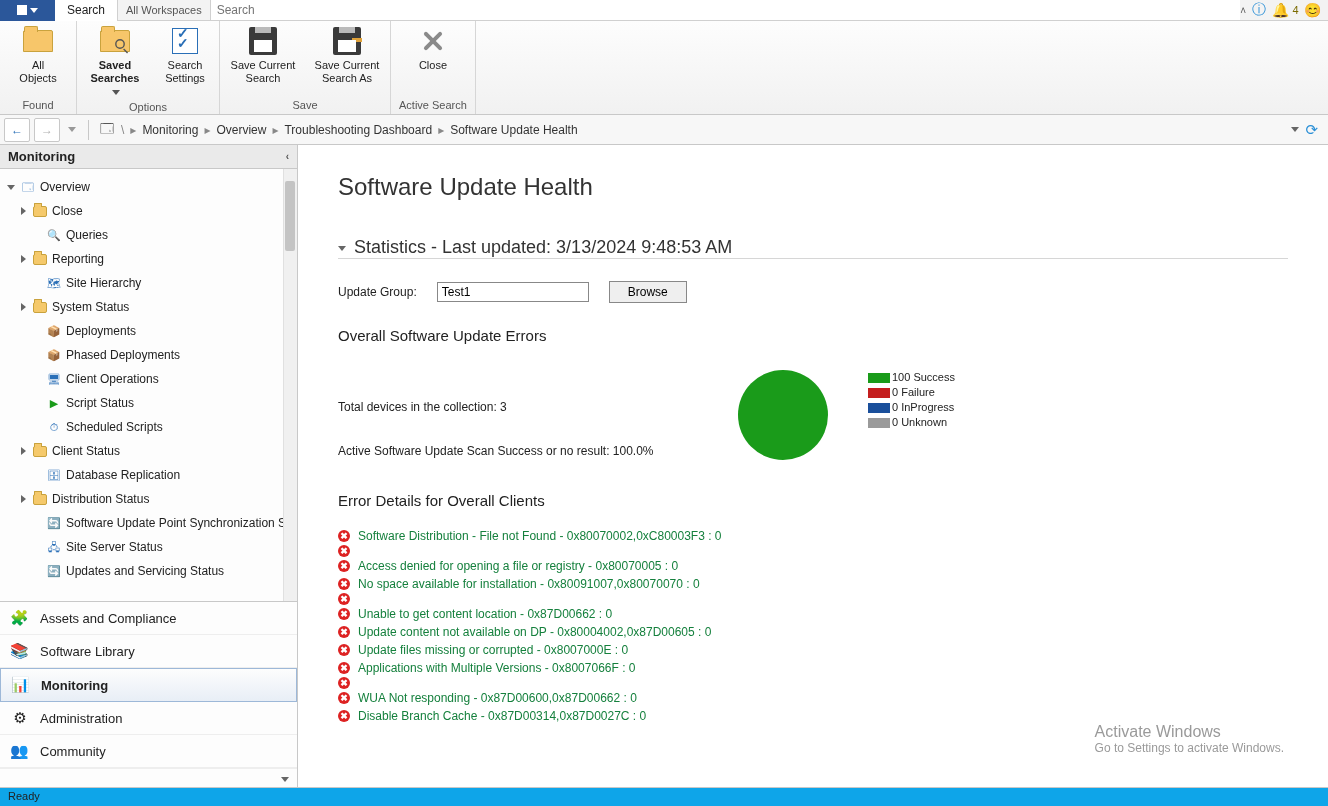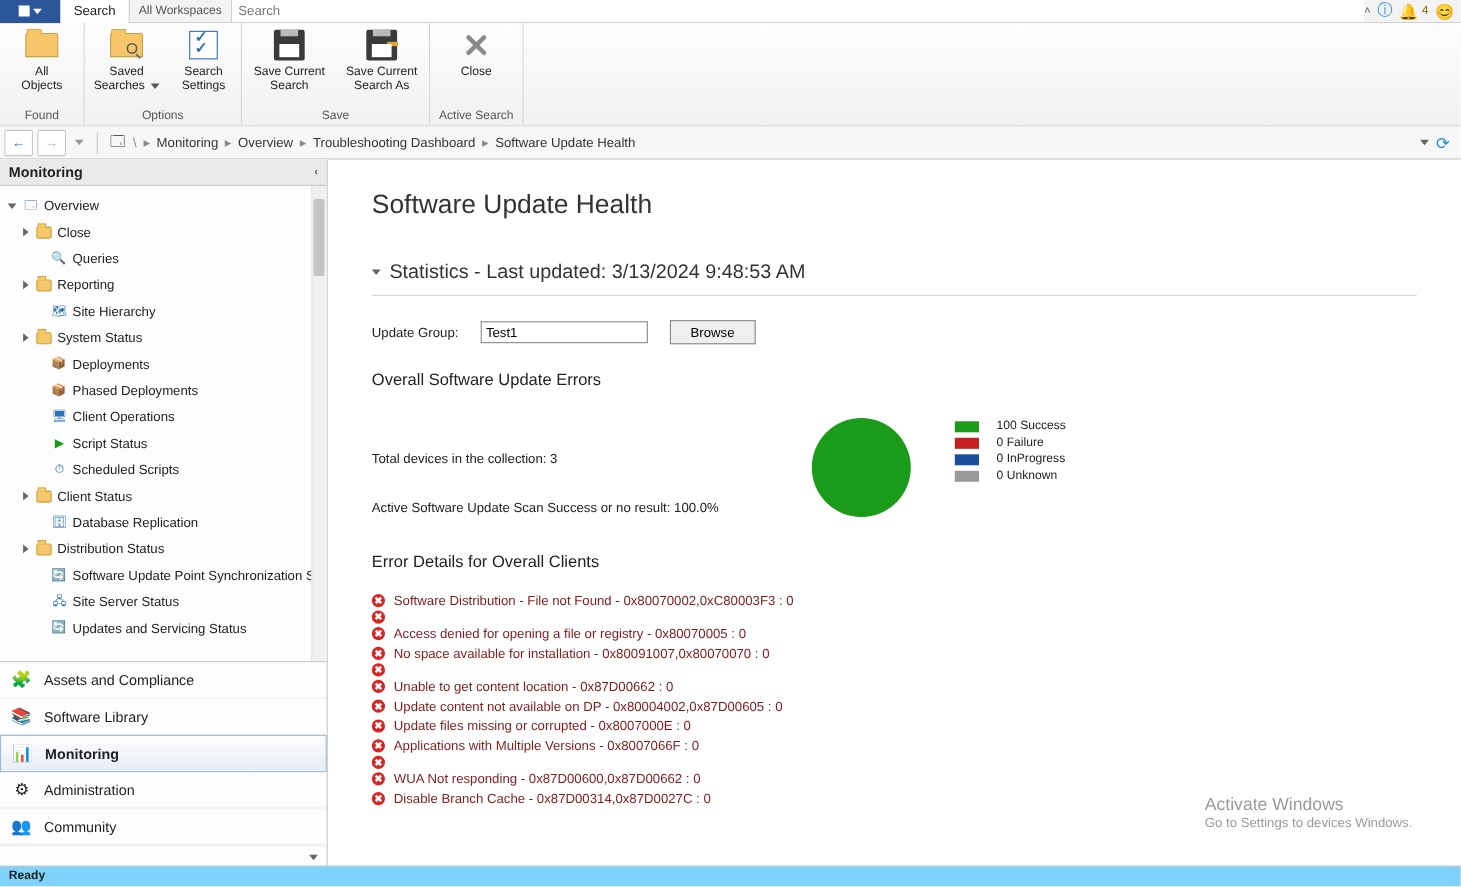--- a/index.html
+++ b/index.html
@@ -65,41 +65,41 @@
   .scroll-track{position:absolute;top:0;right:0;width:14px;height:100%;background:#f0f0f0;border-left:1px solid #e0e0e0;}
   .scroll-thumb{position:absolute;top:12px;right:2px;width:10px;height:70px;background:#c4c4c4;border-radius:2px;}
   .ws-panel{border-top:1px solid #c8c8c8;}
   .ws-item{display:flex;align-items:center;gap:10px;padding:7px 10px;font-size:13px;border-bottom:1px solid #eee;}
   .ws-item.selected{background:linear-gradient(#fdfdfd,#e8eef6);border:1px solid #9db8d8;font-weight:600;}
   .ws-ico{width:20px;text-align:center;font-size:15px;}
 
   
   .main { flex:1; position:relative; padding:28px 40px 0 40px; overflow:hidden;}
   .h1 { font-size:24px; font-weight:400; color:#333; margin-bottom:36px;}
-  .stats-head{display:flex;align-items:center;gap:8px;font-size:18px;color:#333;border-bottom:1px solid #d6d6d6;padding-bottom:10px;margin-bottom:22px;}
+  .stats-head{display:flex;align-items:center;gap:8px;font-size:18px;color:#333;border-bottom:1px solid #d6d6d6;padding-bottom:0;margin-bottom:22px;}
   .stats-head .exp{font-size:10px;color:#777;}
   .formrow{display:flex;align-items:center;gap:20px;margin-bottom:24px;font-size:12px;}
   .formrow input{width:152px;height:20px;border:1px solid #888;padding:0 4px;font-size:12px;}
   .btn{height:22px;min-width:78px;border:1px solid #888;background:#efefef;font-size:12px;}
   .h2{font-size:15px;font-weight:400;margin-bottom:26px;}
   .mid{display:flex;gap:40px;margin-bottom:26px;}
   .mid .text p{font-size:12px;margin-bottom:8px;margin-top:30px;}
   .pie{width:90px;height:90px;border-radius:50%;background:#1a9b1a;}
   .legend{font-size:11px;line-height:15px;}
-  .legend .row{display:flex;align-items:center;gap:16px;}
+  .legend .row{display:flex;align-items:center;gap:2px;}
   .sw{width:22px;height:10px;}
   .errlist{font-size:12px;line-height:18px;}
   .errlist .row{display:flex;align-items:center;gap:8px;}
-  .errlist a{color:#7f1d1d;text-decoration:none;}
+  .errlist a{color:#15803d;text-decoration:none;}
   .erricon{width:12px;height:12px;border-radius:50%;background:#d22;color:#fff;font-size:9px;display:inline-flex;align-items:center;justify-content:center;font-weight:bold;}
   .watermark{position:absolute;right:44px;bottom:32px;text-align:left;color:#9a9a9a;}
   .watermark .t1{font-size:16px;} .watermark .t2{font-size:12px;}
 
   
-  .status{position:absolute;left:0;bottom:0;height:19px;width:100%;background:#7dd3fc;border-top:1px solid #c8c8c8;padding:2px 8px;font-size:11px;font-weight:bold;}
+  .status{position:absolute;left:0;bottom:0;height:19px;width:100%;background:#0ea5e9;border-top:1px solid #c8c8c8;padding:2px 8px;font-size:11px;}
 
   
   .tri-r{display:inline-block;width:0;height:0;border-top:4px solid transparent;border-bottom:4px solid transparent;border-left:5px solid #666;}
   .tri-d{display:inline-block;width:0;height:0;border-left:4px solid transparent;border-right:4px solid transparent;border-top:5px solid #666;}
   .chev{font-size:10px;color:#555;}
 
   
   .fld{width:14px;height:11px;background:#f5c96b;border:1px solid #c9a23d;display:inline-block;border-radius:2px;position:relative;}
   .fld::before{content:"";position:absolute;left:0;top:-4px;width:6px;height:3px;background:#f5c96b;border:1px solid #c9a23d;border-bottom:none;border-radius:1px 1px 0 0;}
   .node{width:14px;height:14px;display:inline-flex;align-items:center;justify-content:center;font-size:11px;color:#2a6fb7;}
@@ -138,21 +138,21 @@
     <div class="glabel">Found</div>
   </div>
 
   <div class="rgroup">
     <div class="items">
       <div class="ritem">
         <div class="ico" style="position:relative;">
             <div class="folder-ico"></div>
             <div class="mag" style="position:absolute;left:14px;top:12px;transform:scale(.7);"></div>
           </div>
-        <span style="white-space:pre-line;"><span>Saved
+        <span style="white-space:pre-line;font-weight:bold;"><span>Saved
 Searches</span> <span class="tri-d" style="border-top-color:#555;margin-left:2px;"></span></span>
       </div>
       <div class="ritem" style="width:52px;">
         <div class="ico">
             <div class="check-ico"></div>
           </div>
         <span style="white-space:pre-line;">Search
 Settings</span>
       </div>
     </div>
@@ -440,20 +440,20 @@
           <a href="#">WUA Not responding - 0x87D00600,0x87D00662 : 0</a>
         </div>
         <div class="row">
           <span class="erricon">✖</span>
           <a href="#">Disable Branch Cache - 0x87D00314,0x87D0027C : 0</a>
         </div>
       </div>
 
     <div class="watermark">
       <div class="t1">Activate Windows</div>
-      <div class="t2">Go to Settings to devices Windows.</div>
+      <div class="t2">Go to Settings to activate Windows.</div>
     </div>
   </div>
 </div>
 
 <div class="status">
   <span>Ready</span>
 </div>
 
 </body></html>

